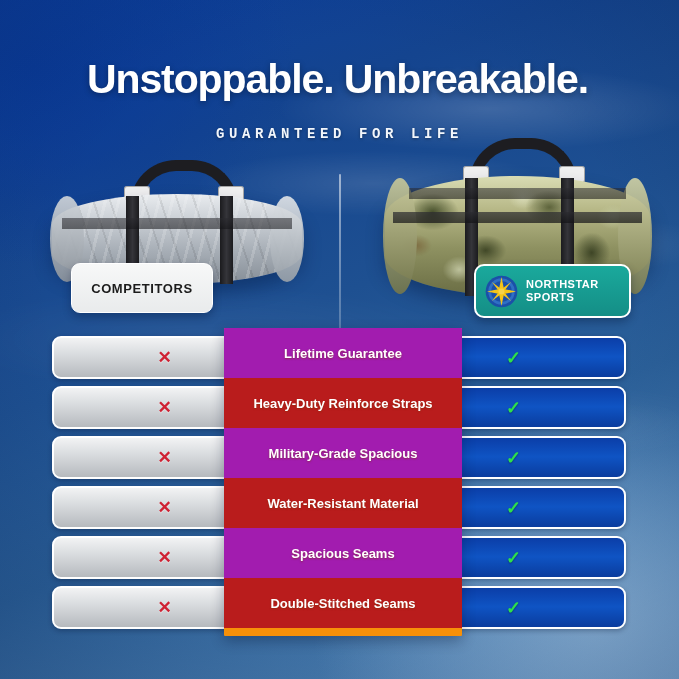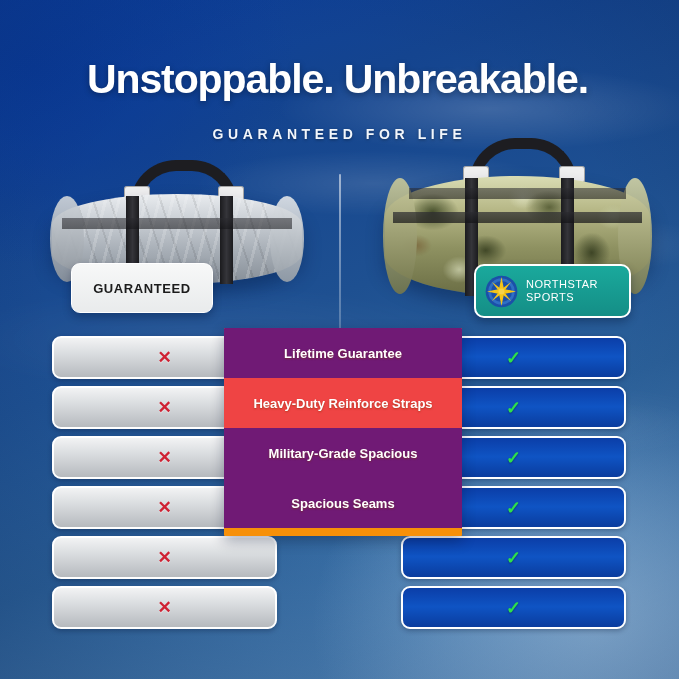--- a/index.html
+++ b/index.html
@@ -36,20 +36,21 @@
   .headline{
     position:absolute;left:0;right:4px;top:56px;text-align:center;
     font-size:41px;font-weight:bold;color:#ffffff;letter-spacing:-1.1px;
     text-shadow:0 2px 6px rgba(0,0,0,.32);
     white-space:nowrap;
   }
   .subhead{
     position:absolute;left:0;right:0;top:126px;text-align:center;
     font-size:14px;font-weight:bold;color:#f2f6fb;letter-spacing:4.6px;
     text-shadow:0 1px 3px rgba(0,0,0,.35);
+    font-family:Liberation Mono, monospace;
   }
 
   
   .divider{
     position:absolute;left:339px;top:174px;width:2px;height:158px;
     background:linear-gradient(180deg,rgba(255,255,255,.55),rgba(255,255,255,.22));
     border-radius:2px;
   }
 
   
@@ -120,21 +121,21 @@
     box-shadow:0 4px 9px rgba(0,15,45,.30);
   }
   .label-northstar{
     position:absolute;left:474px;top:264px;width:144px;height:50px;
     background:linear-gradient(180deg,#1aa99c,#148e86);
     border:2px solid #ffffff;border-radius:10px;
     display:flex;align-items:center;gap:8px;padding-left:9px;
     box-shadow:0 4px 9px rgba(0,15,45,.32);
   }
   .ns-text{
-    font-size:11px;font-weight:normal;color:#ffffff;line-height:1.22;letter-spacing:.5px;
+    font-size:11px;font-weight:bold;color:#ffffff;line-height:1.22;letter-spacing:.5px;
   }
   .ns-logo{width:33px;height:33px;flex:0 0 33px;}
 
   
   .table{position:absolute;left:52px;top:336px;width:574px;}
   .row{
     position:relative;height:43px;margin-bottom:7px;
     display:flex;align-items:stretch;
   }
   .cell{
@@ -165,22 +166,22 @@
     box-shadow:0 5px 14px rgba(0,15,45,.33);
     padding-bottom:8px;
     background:#f79009;
   }
   .feat{
     height:50px;display:flex;align-items:center;justify-content:center;
     font-size:13px;font-weight:bold;color:#ffffff;
     text-shadow:0 1px 2px rgba(120,55,0,.55);
     text-align:center;padding:0 8px;box-sizing:border-box;
   }
-  .feat.dark{background:#701a75;}
-  .feat.light{background:#ef4444;}
+  .feat.dark{background:#a21caf;}
+  .feat.light{background:#b91c1c;}
 </style>
 </head>
 <body>
 
 <div class="canvas">
 
   <div class="bg-sky"></div>
   <div class="bg-clouds"></div>
   <div class="bg-vignette"></div>
 
@@ -207,21 +208,21 @@
     <div class="handle-wrap" style="left:174px;top:14px;"></div>
     <div class="bag-body"></div>
     <div class="bag-end l"></div>
     <div class="bag-end r"></div>
     <div class="strap-v" style="left:80px;"></div>
     <div class="strap-v" style="left:176px;"></div>
     <div class="strap-h" style="left:8px;right:8px;top:60px;opacity:.7;"></div>
     <div class="strap-h" style="left:24px;right:24px;top:36px;opacity:.55;"></div>
   </div>
 
-  <div class="label-competitors">GUARANTEED</div>
+  <div class="label-competitors">COMPETITORS</div>
 
   <div class="label-northstar">
     <svg class="ns-logo" viewBox="0 0 100 100">
       <circle cx="50" cy="50" r="48" fill="#1b4fa8"></circle>
       <circle cx="50" cy="50" r="40" fill="#2f6fc4"></circle>
       <circle cx="50" cy="50" r="32" fill="#1b4fa8"></circle>
       <g fill="#f5c518">
         <polygon points="50,6 57,40 50,50 43,40"></polygon>
         <polygon points="50,94 57,60 50,50 43,60"></polygon>
         <polygon points="6,50 40,43 50,50 40,57"></polygon>
@@ -287,16 +288,18 @@
       <div class="cell cell-pos">
         <span class="mark-check">✓</span>
       </div>
     </div>
   </div>
 
   <div class="features">
     <div class="feat dark">Lifetime Guarantee</div>
     <div class="feat light">Heavy-Duty Reinforce Straps</div>
     <div class="feat dark">Military-Grade Spacious</div>
+    <div class="feat light">Water-Resistant Material</div>
     <div class="feat dark">Spacious Seams</div>
+    <div class="feat light">Double-Stitched Seams</div>
   </div>
 
 </div>
 
 </body></html>

